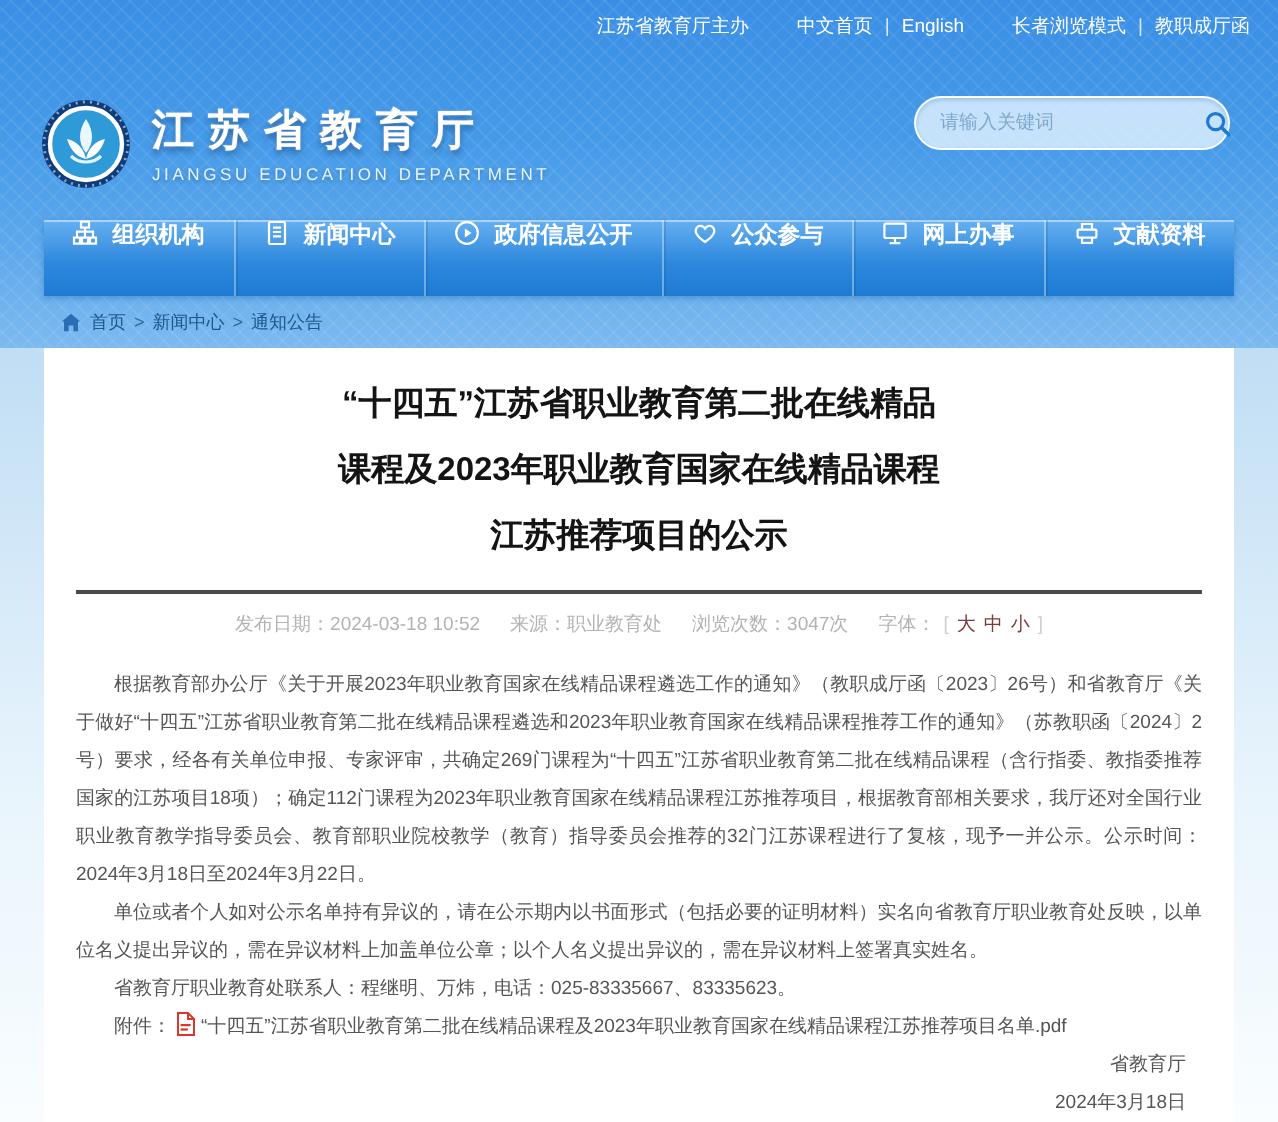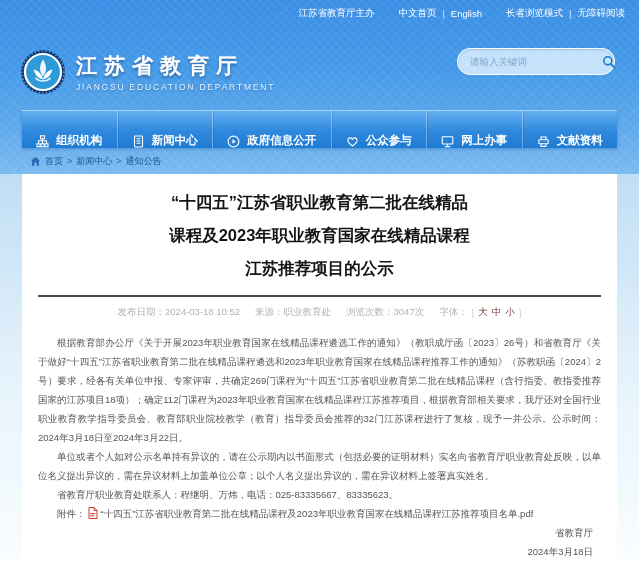--- a/index.html
+++ b/index.html
@@ -53,21 +53,21 @@
   .search input::placeholder{ color:#7fa9cf; }
   .search .mag{ cursor:pointer; display:flex; }
   
   .nav{
     position:absolute; top:110px; left:22px; width:595px; height:38px; z-index:3;
     display:flex;
     background:linear-gradient(180deg,#66b0f1 0%,#2f89dd 55%,#1e7bd3 100%);
     box-shadow:inset 0 1px 0 rgba(255,255,255,.45), 0 1px 3px rgba(20,80,150,.35);
   }
   .nav-item{
-    flex:1 1 auto; display:flex; align-items:flex-end; justify-content:center; gap:7px;
+    flex:1 1 auto; display:flex; align-items:flex-start; justify-content:center; gap:7px;
     color:#fff; font-size:11.5px; font-weight:bold; cursor:pointer;
     border-right:1px solid rgba(255,255,255,.35);
     box-shadow:1px 0 0 rgba(10,70,140,.18);
     padding:0 8px; white-space:nowrap;
   }
   .nav-item:last-child{ border-right:none; box-shadow:none; }
   
   .breadcrumb{
     position:absolute; top:148px; left:22px; width:595px; height:26px; z-index:3;
     display:flex; align-items:center; gap:4px;
@@ -105,21 +105,21 @@
 
 <div class="topbar">
   <span>江苏省教育厅主办</span>
   <span class="gap"></span>
   <span>中文首页</span>
   <span class="sep">|</span>
   <span>English</span>
   <span class="gap"></span>
   <span>长者浏览模式</span>
   <span class="sep">|</span>
-  <span>无障碍阅读</span>
+  <span>教职成厅函</span>
 </div>
 
 <div class="logo">
   <span class="logo-badge">
     <svg width="46" height="46" viewBox="0 0 46 46">
       <circle cx="23" cy="23" r="22" fill="#0e3d7d"></circle>
       <circle cx="23" cy="23" r="21" fill="none" stroke="rgba(255,255,255,.55)" stroke-width="1.4" stroke-dasharray="1 2.6"></circle>
       <circle cx="23" cy="23" r="18" fill="#2f9ad8" stroke="#fff" stroke-width="2.2"></circle>
       <path d="M23 10.5 C19 16.5 19 22.5 23 27.5 C27 22.5 27 16.5 23 10.5" fill="#eaf7ff"></path>
       <path d="M13.5 20.5 C15.5 26.5 18.5 29.5 23 30.5 C22 25.5 18.5 21.5 13.5 20.5" fill="#ffffff"></path>

